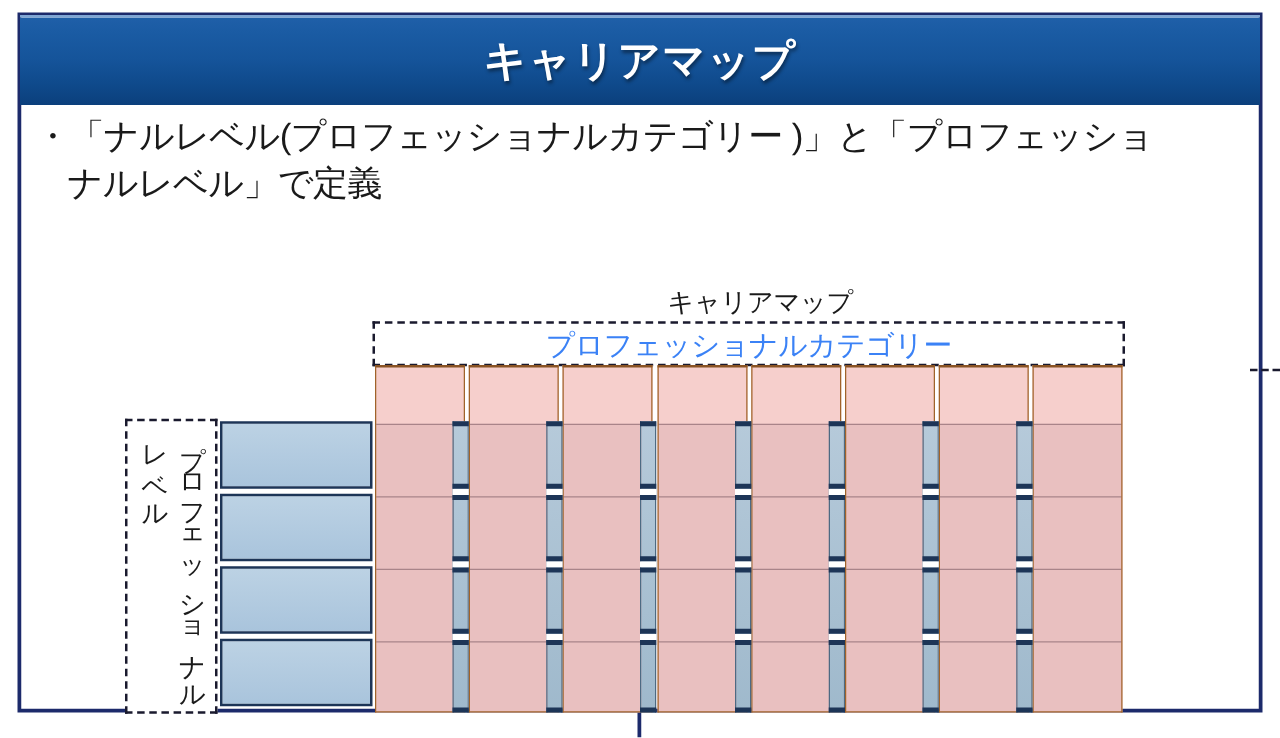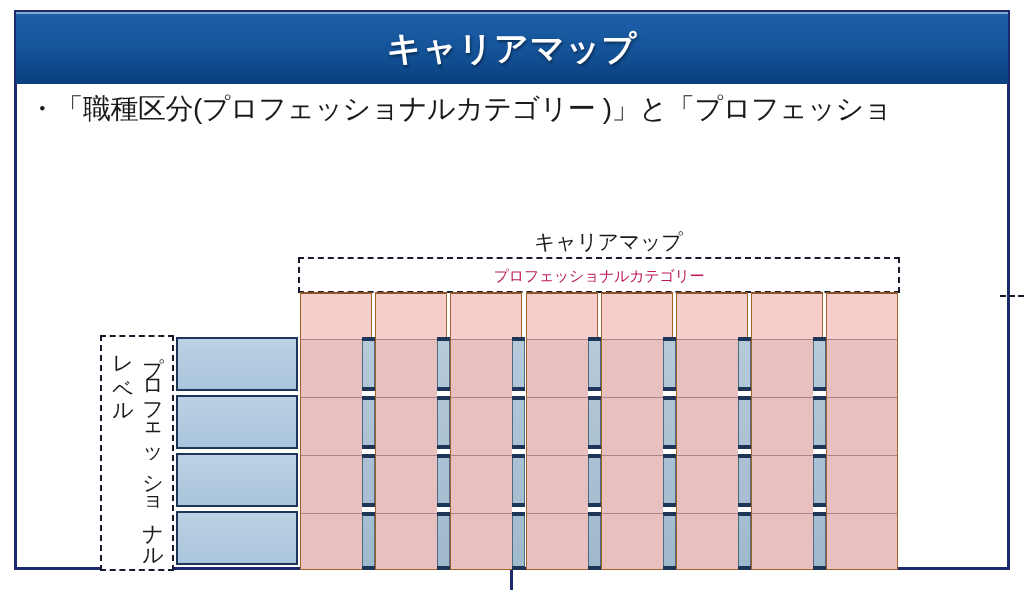--- a/index.html
+++ b/index.html
@@ -90,22 +90,22 @@
     position:absolute;
     left:298px; top:257px;
     width:602px; height:36px;
     border:2px dashed #1a1a2e;
     display:flex;
     align-items:center;
     justify-content:center;
     background:#ffffff;
   }
   .cat-label {
-    font-size:15px;
-    color:#be185d;
+    font-size:23px;
+    color:#3b82f6;
     white-space:nowrap;
     letter-spacing:-0.3px;
     transform:translateY(1px);
   }
 
   
   .lvl-box {
     position:absolute;
     left:100px; top:335px;
     width:74px; height:236px;
@@ -196,21 +196,22 @@
 <div id="slide">
 
   <div class="frame-border"></div>
   <div class="frame-notch"></div>
 
   <div class="banner">
     <div class="banner-title">キャリアマップ</div>
   </div>
 
   <div class="bullets">
-    <div class="bullet-line">・「職種区分(プロフェッショナルカテゴリー )」と「プロフェッショ</div>
+    <div class="bullet-line">・「ナルレベル(プロフェッショナルカテゴリー )」と「プロフェッショ</div>
+    <div class="bullet-line indent">ナルレベル」で定義</div>
   </div>
 
   <div class="diagram">
 
     <div class="map-title">キャリアマップ</div>
 
     <div class="cat-box">
       <div class="cat-label">プロフェッショナルカテゴリー</div>
     </div>
 

